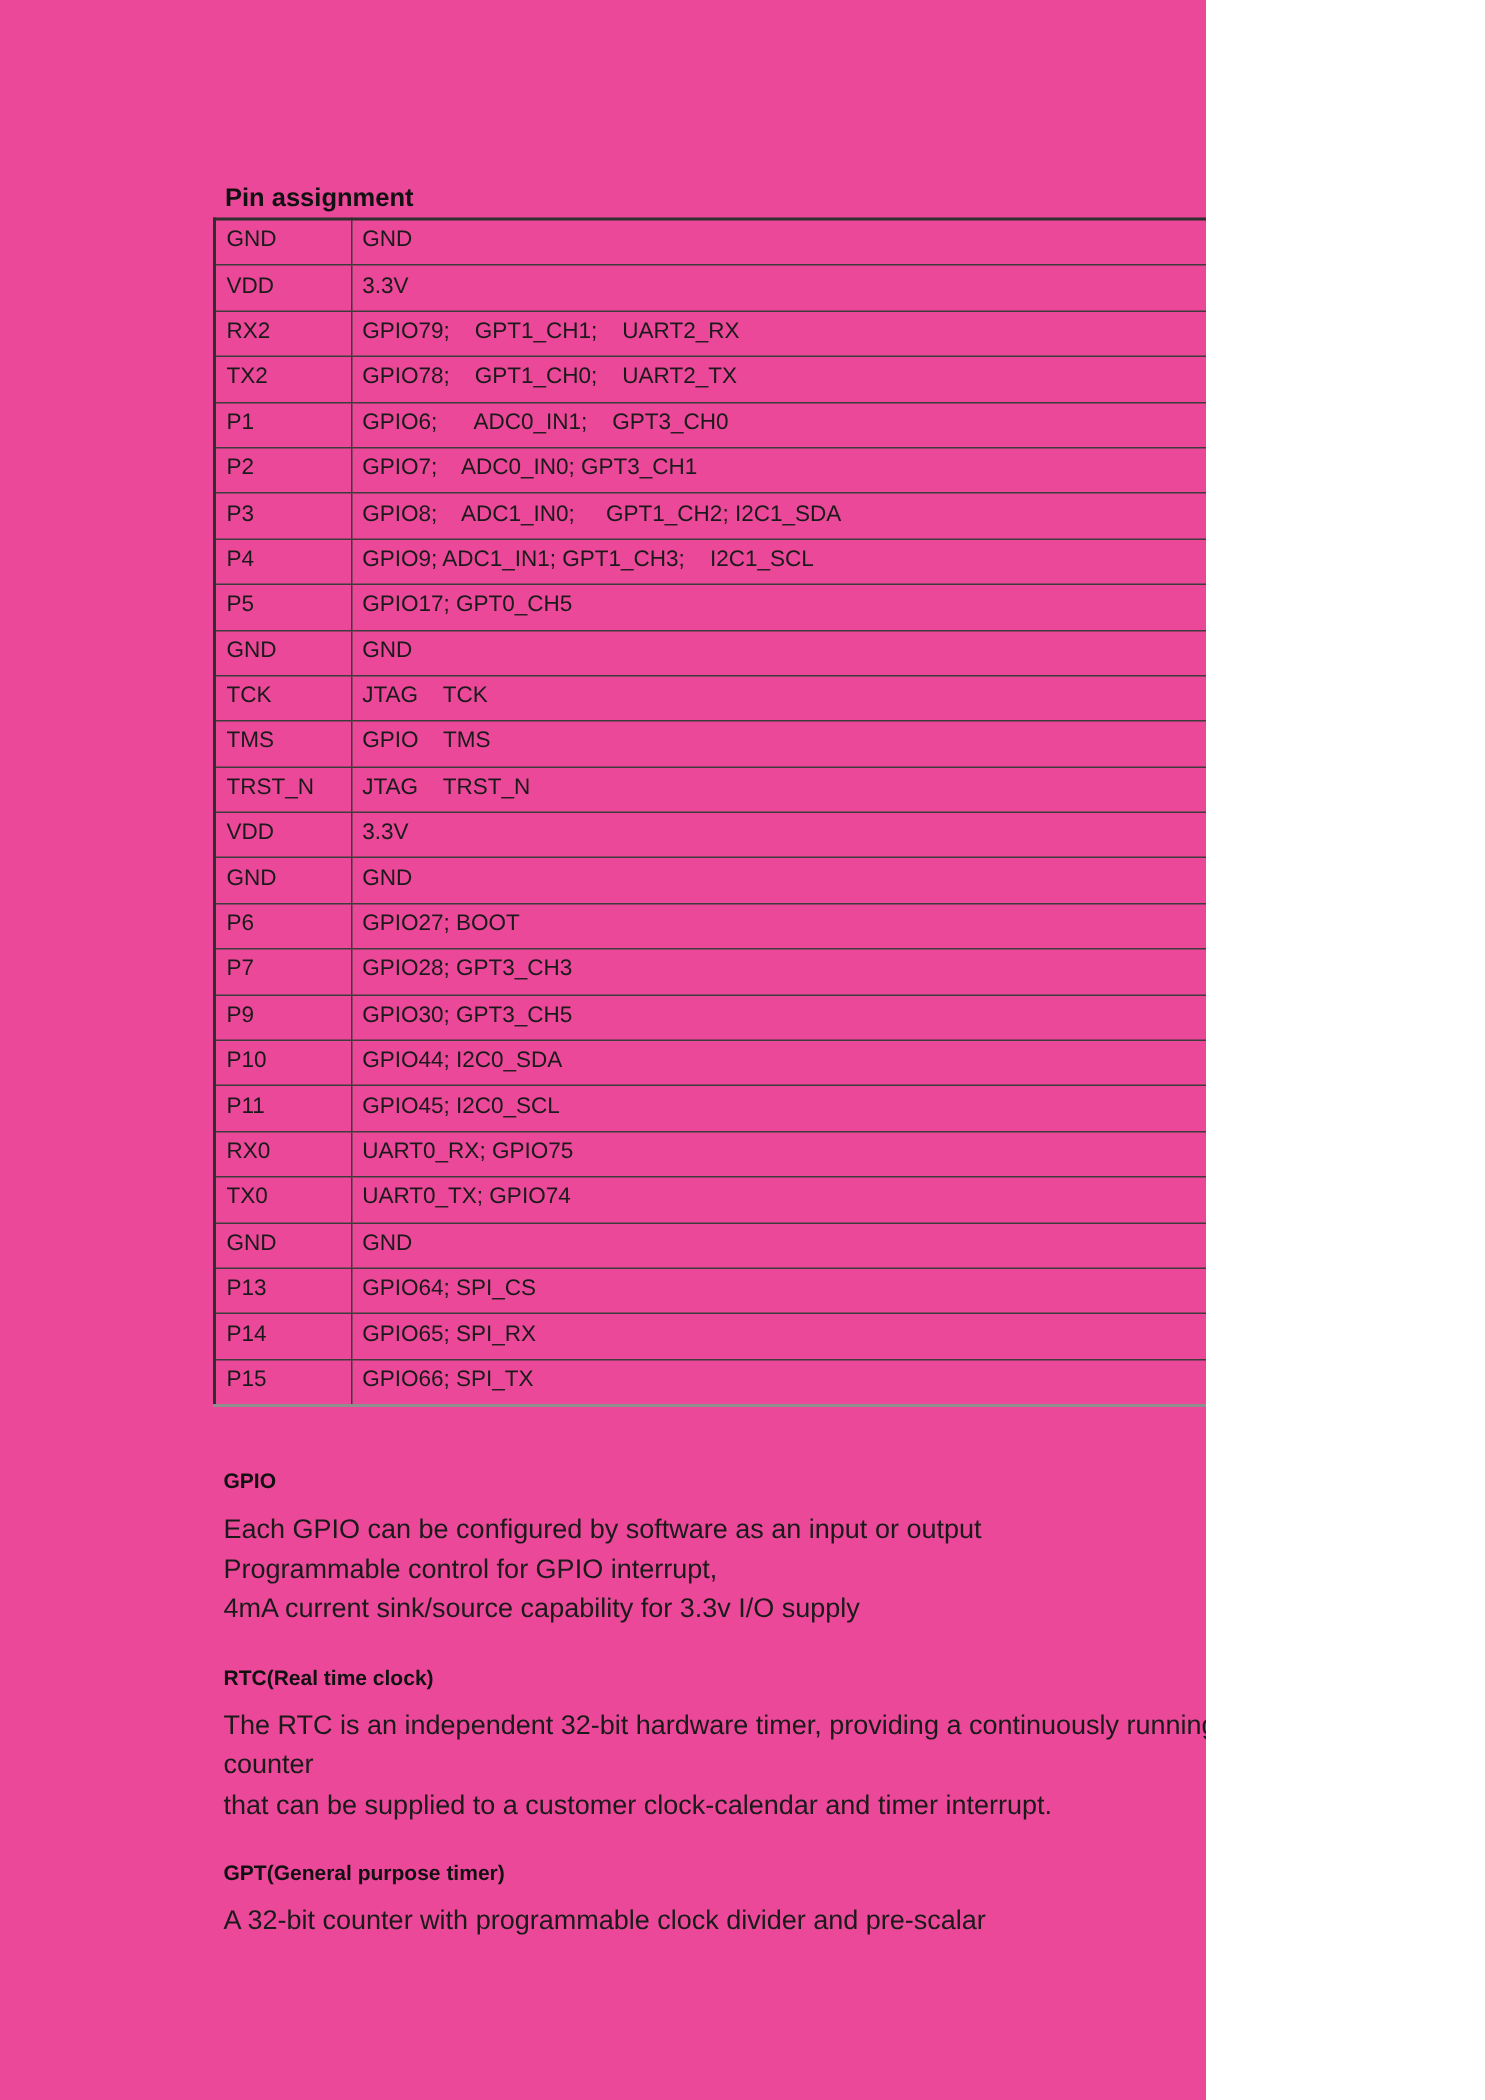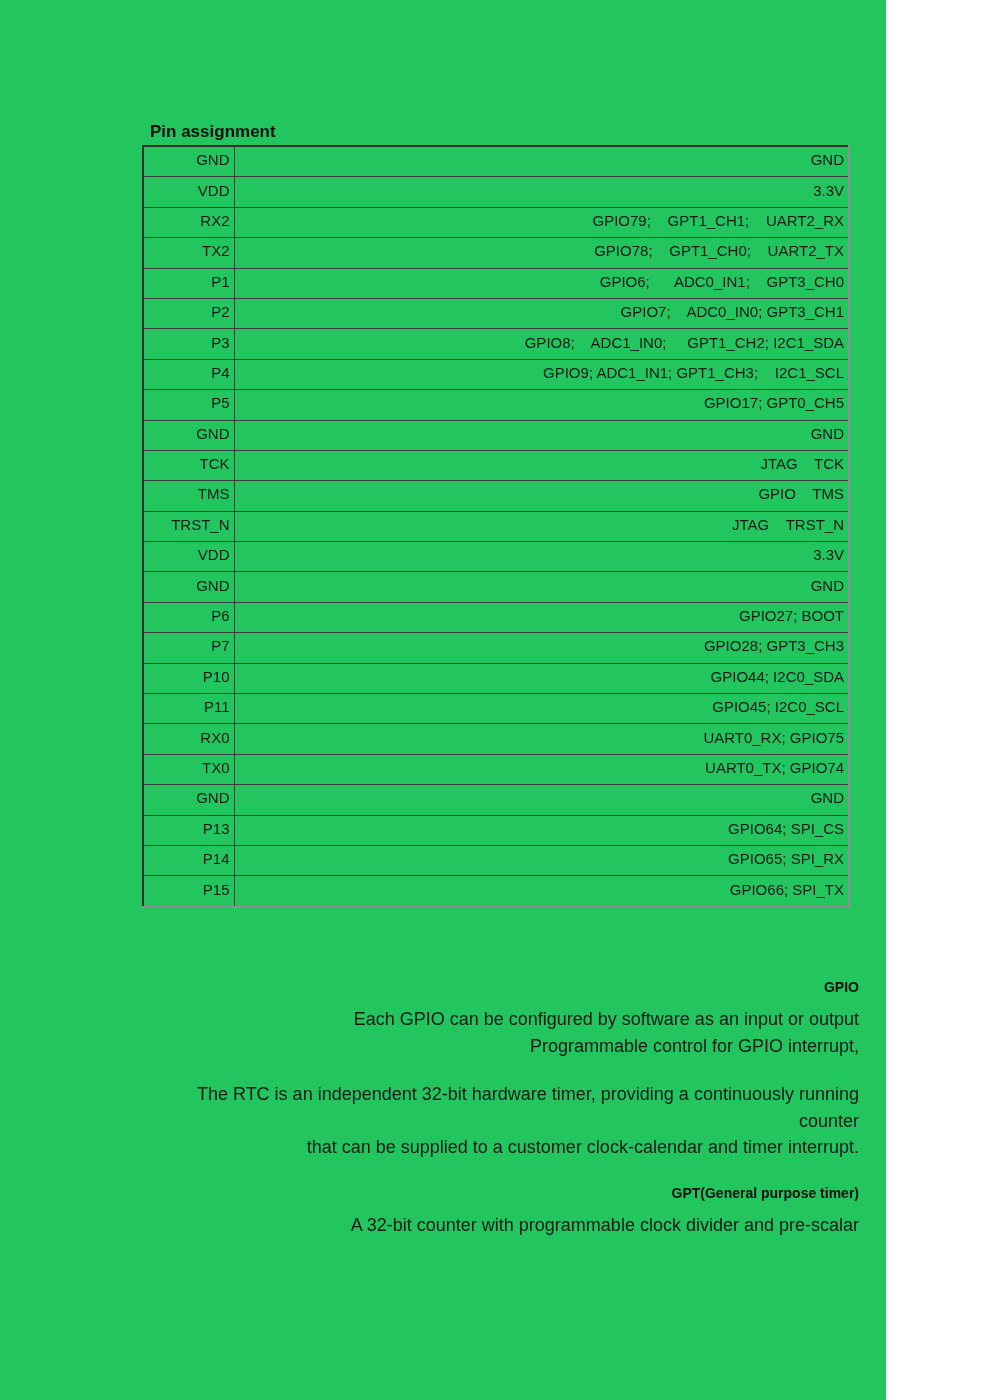--- a/index.html
+++ b/index.html
@@ -5,25 +5,24 @@
   html, body {
     margin: 0;
     padding: 0;
     width: 990px;
     height: 1400px;
     background: #ffffff;
     font-family: "Liberation Sans", sans-serif;
   }
   .page {
     position: relative;
-    width: 886px;
+    width: 804px;
     height: 1400px;
-    background: #22c55e;
+    background: #ec4899;
     overflow: hidden;
-    text-align: right;
   }
   .doc-title {
     position: absolute;
     left: 150px;
     top: 122px;
     margin: 0;
     font-size: 17px;
     line-height: 20px;
     font-weight: 700;
     color: #111111;
@@ -170,20 +169,24 @@
     <td>P6</td>
     <td>GPIO27; BOOT</td>
   </tr>
 
   <tr>
     <td>P7</td>
     <td>GPIO28; GPT3_CH3</td>
   </tr>
 
 
+  <tr>
+    <td>P9</td>
+    <td>GPIO30; GPT3_CH5</td>
+  </tr>
 
   <tr>
     <td>P10</td>
     <td>GPIO44; I2C0_SDA</td>
   </tr>
 
   <tr>
     <td>P11</td>
     <td>GPIO45; I2C0_SCL</td>
   </tr>
@@ -220,24 +223,26 @@
   </tr>
 </tbody>
   </table>
 
   <div class="sections">
   <section class="doc-section">
     <h3>GPIO</h3>
     <p>
           <span class="line">Each GPIO can be configured by software as an input or output</span>
           <span class="line">Programmable control for GPIO interrupt,</span>
+          <span class="line">4mA current sink/source capability for 3.3v I/O supply</span>
         </p>
   </section>
 
   <section class="doc-section">
+    <h3>RTC(Real time clock)</h3>
     <p>
           <span class="line">The RTC is an independent 32-bit hardware timer, providing a continuously running counter</span>
           <span class="line">that can be supplied to a customer clock-calendar and timer interrupt.</span>
         </p>
   </section>
 
   <section class="doc-section">
     <h3>GPT(General purpose timer)</h3>
     <p>
           <span class="line">A 32-bit counter with programmable clock divider and pre-scalar</span>

